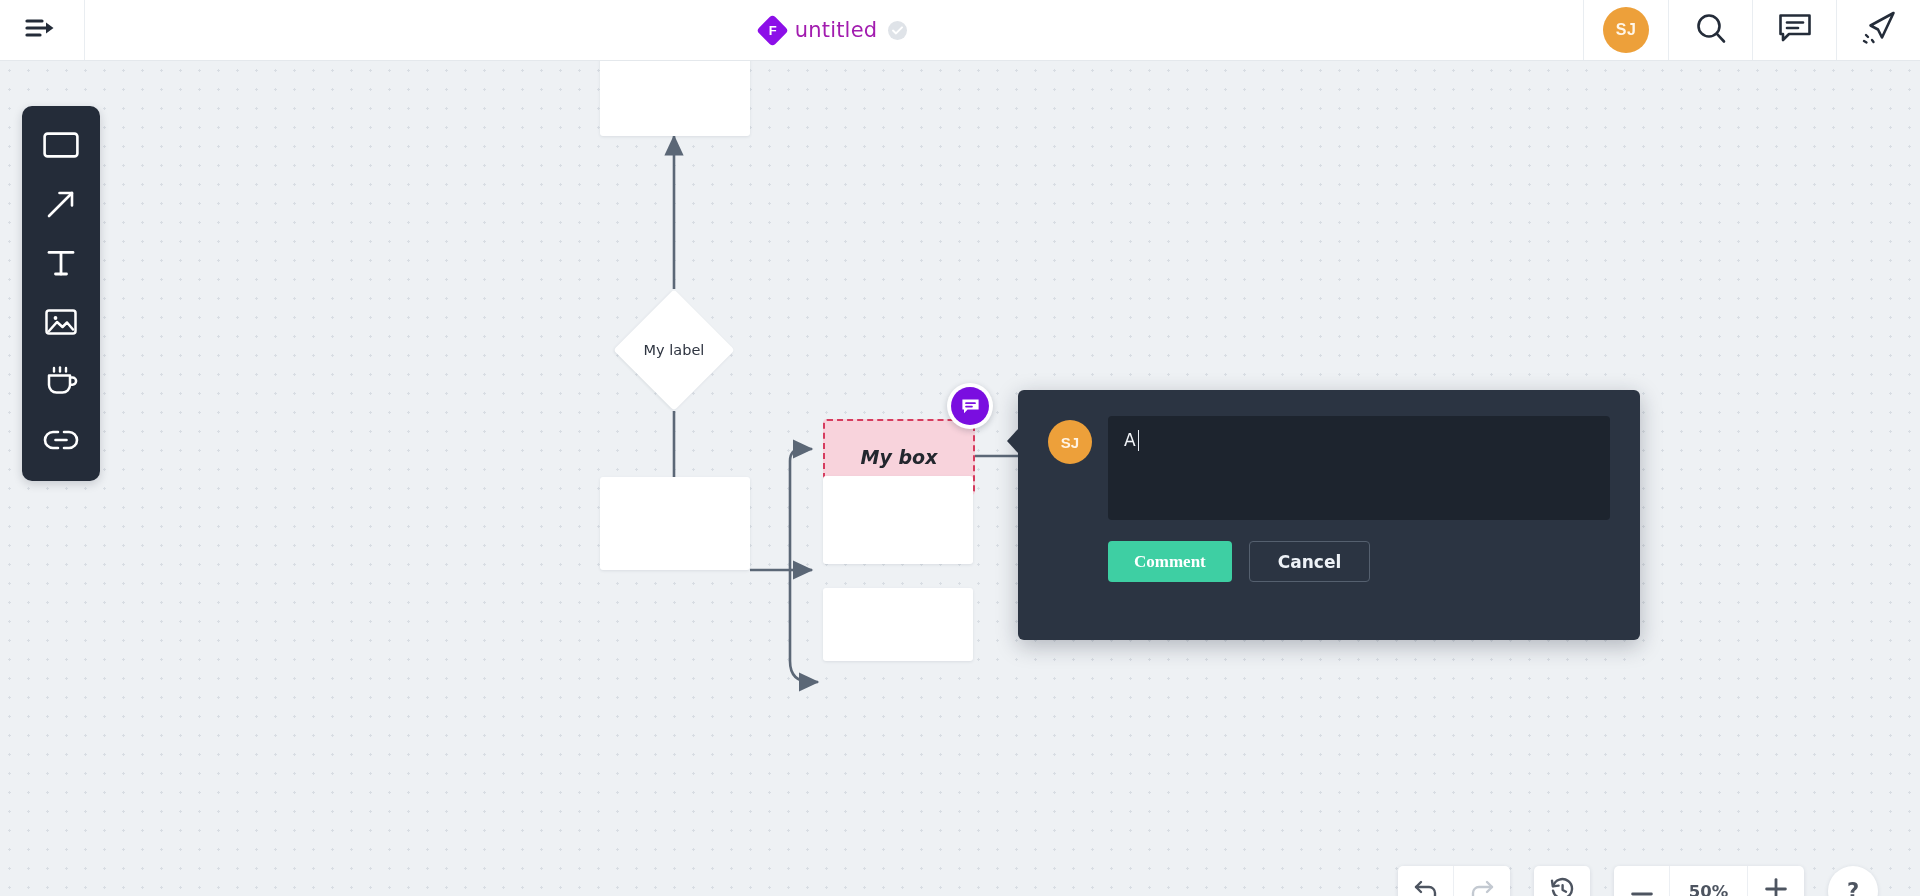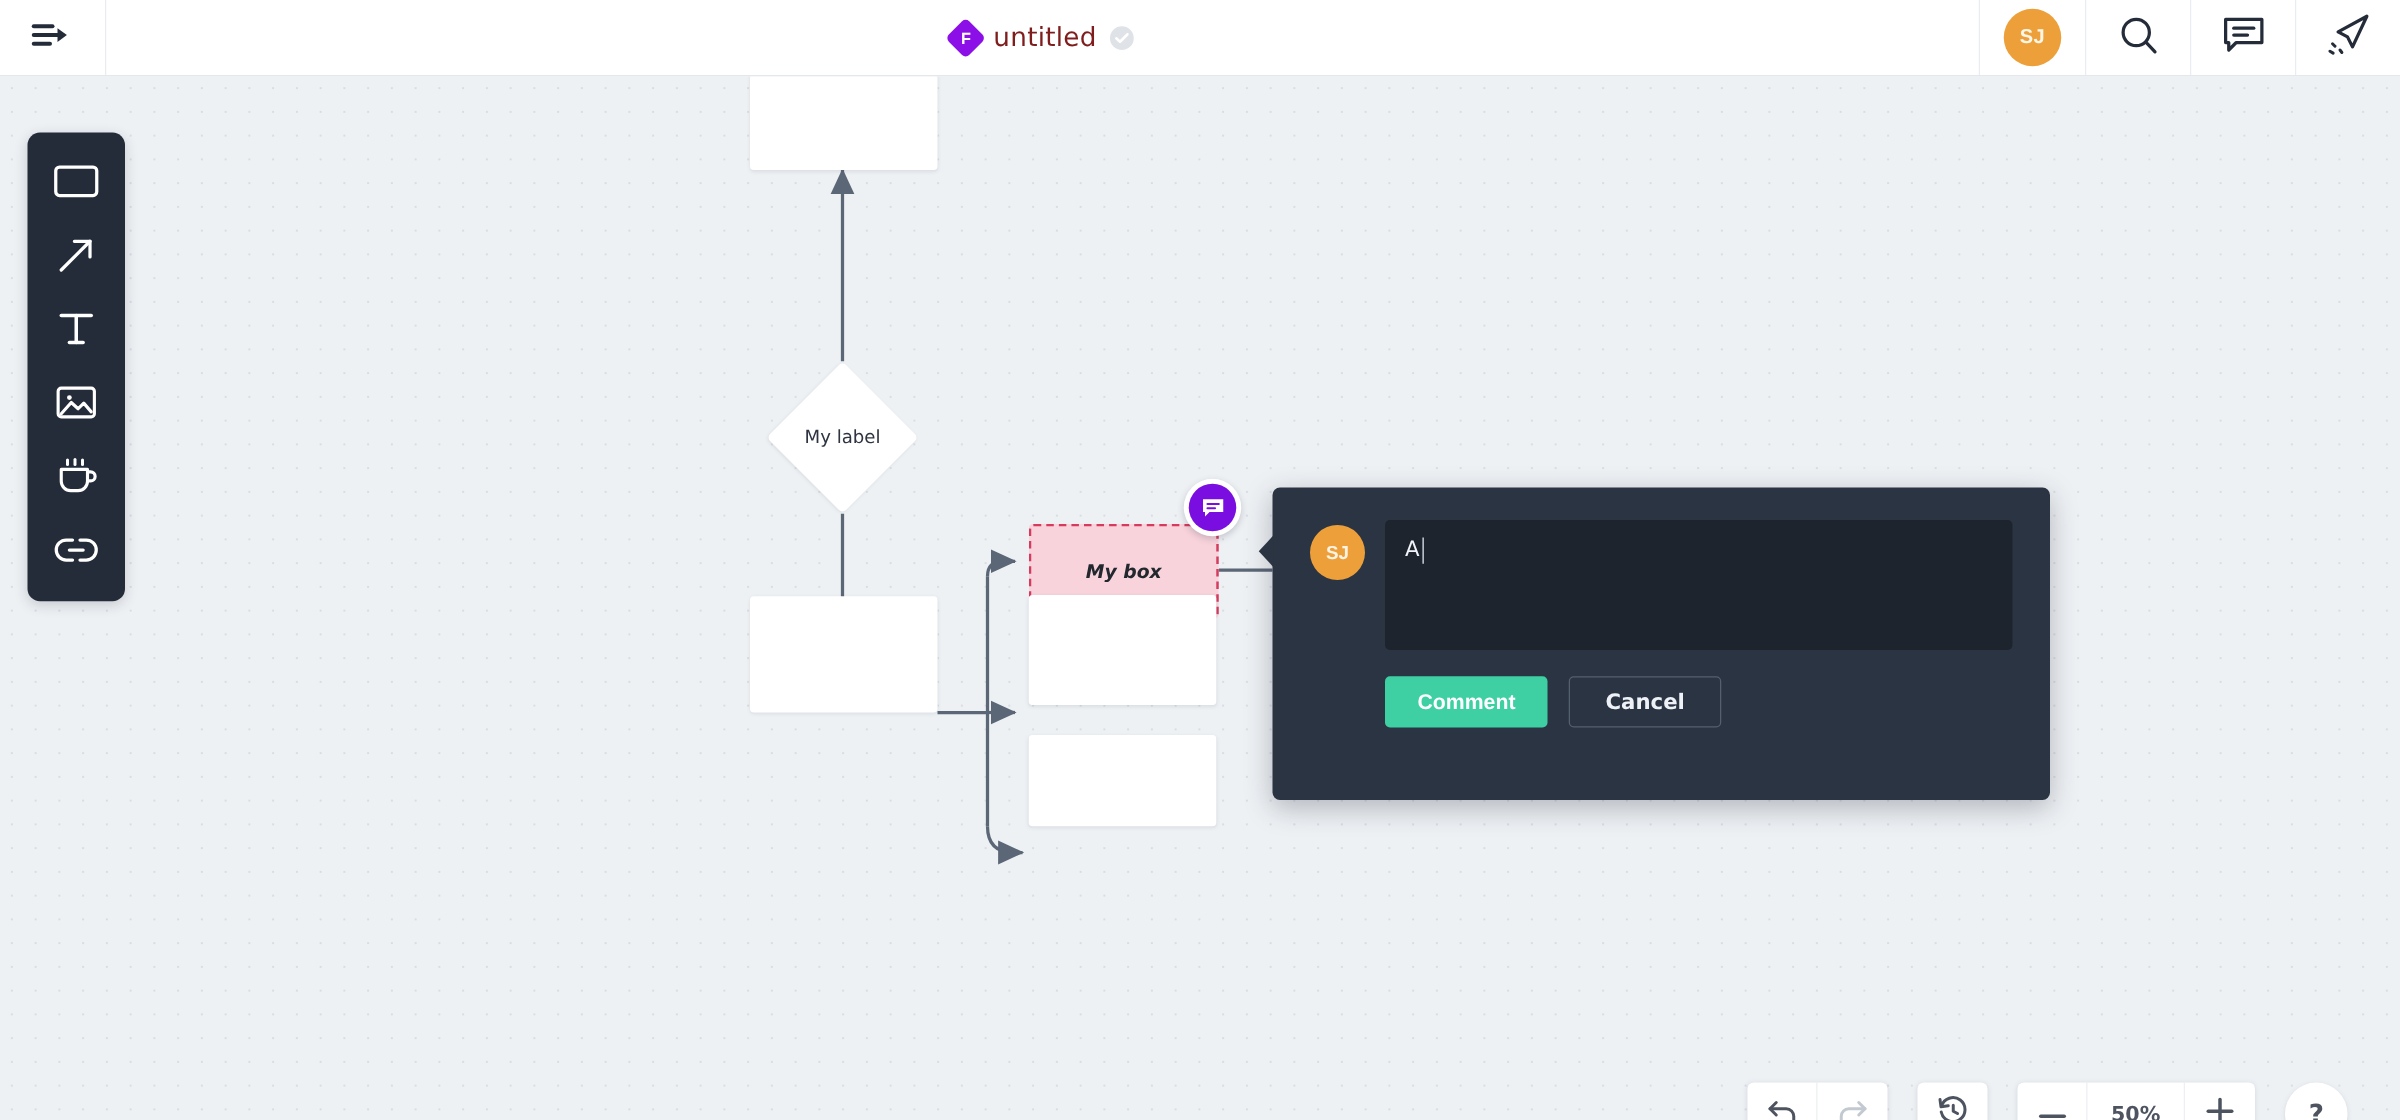--- a/index.html
+++ b/index.html
@@ -37,21 +37,21 @@
     border-radius: 4px;
     display: flex; align-items: center; justify-content: center;
   }
   .logo-diamond span {
     transform: rotate(-45deg);
     color: #fff; font-size: 13px; font-weight: bold;
     font-family: "Liberation Sans", sans-serif;
     line-height: 1;
   }
   .doc-title {
-    font-size: 21px; color: #7f1d1d; letter-spacing: .2px;
+    font-size: 21px; color: #a21caf; letter-spacing: .2px;
     font-family: "DejaVu Sans", sans-serif;
   }
   .saved-badge {
     width: 19px; height: 19px; border-radius: 50%;
     background: #dfe3e8;
     display: flex; align-items: center; justify-content: center;
   }
   .saved-badge svg { display:block; }
   .hdr-icon-btn {
     width: 84px; min-width: 84px;
@@ -125,21 +125,21 @@
     pointer-events: none;
   }
   .node-pink {
     position: absolute;
     background: #f8d3dc;
     border: 2px dashed #d63b5e;
     border-radius: 4px;
     display: flex; align-items: center; justify-content: center;
   }
   .node-pink span {
-    font-size: 15px; font-weight: bold; font-style: italic;
+    font-size: 19px; font-weight: bold; font-style: italic;
     color: #23272e;
     font-family: "DejaVu Sans", sans-serif;
   }
 
   
   .comment-badge {
     position: absolute;
     width: 46px; height: 46px; border-radius: 50%;
     background: #ffffff;
     display: flex; align-items: center; justify-content: center;
@@ -197,21 +197,21 @@
   }
   .popup-actions {
     display: flex; gap: 17px; align-items: center;
     margin-top: 21px; margin-left: 60px;
   }
   .btn-primary {
     background: #3ecfa3; color: #ffffff;
     border: none; border-radius: 4px;
     height: 41px; padding: 0 26px;
     font-size: 17px; font-weight: bold;
-    font-family: Liberation Sans, sans-serif;
+    font-family: Liberation Serif, serif;
     cursor: pointer;
   }
   .btn-ghost {
     background: transparent; color: #eef2f7;
     border: 1px solid #55606f; border-radius: 4px;
     height: 41px; padding: 0 28px;
     font-size: 17px; font-weight: bold;
     font-family: "DejaVu Sans", sans-serif;
     cursor: pointer;
   }

